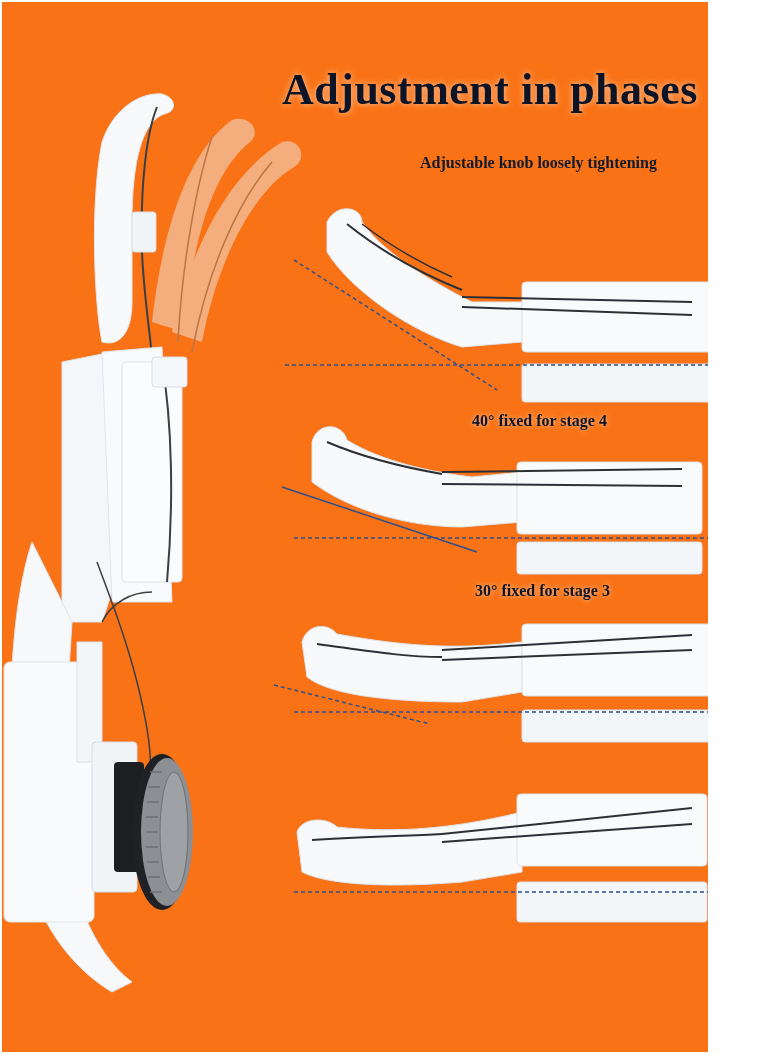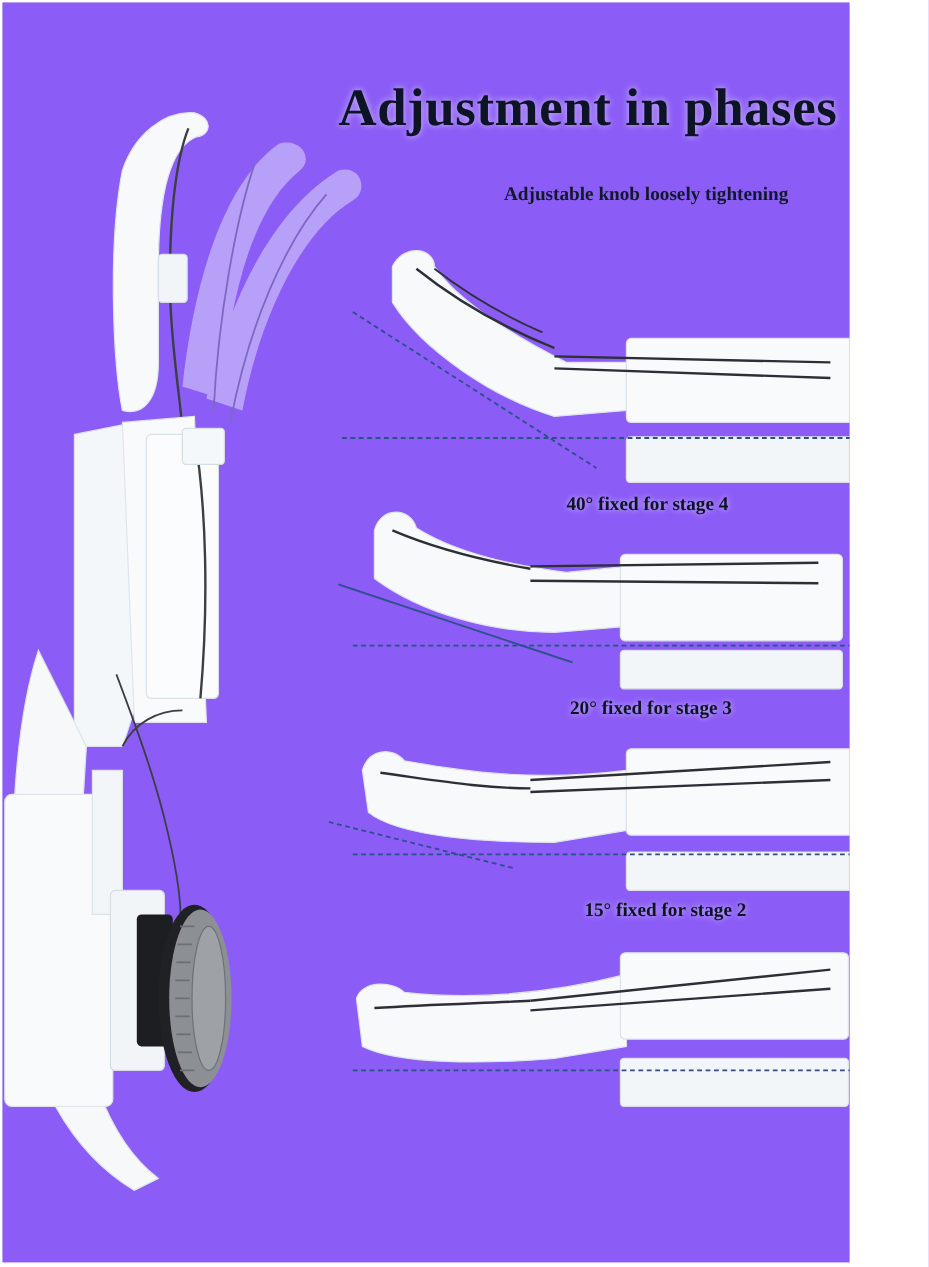--- a/index.html
+++ b/index.html
@@ -1,17 +1,17 @@
 <!DOCTYPE html>
 <html><head>
 <meta charset="utf-8">
 <style>
   html, body { margin:0; padding:0; }
   body { width:774px; height:1056px; background:#ffffff; overflow:hidden; position:relative; font-family:"Liberation Serif", serif; }
-  .canvas { position:absolute; left:2px; top:2px; width:706px; height:1050px; background:#8b5cf6; overflow:hidden; }
+  .canvas { position:absolute; left:2px; top:2px; width:706px; height:1050px; background:#f97316; overflow:hidden; }
   .title { position:absolute; left:280px; top:62px; font-size:44px; font-weight:bold; color:#0d1426; letter-spacing:0.5px; white-space:nowrap; text-shadow:0 0 6px rgba(255,255,255,0.6); }
   .subtitle { position:absolute; left:418px; top:152px; font-size:16px; font-weight:bold; color:#111a2c; white-space:nowrap; }
   .stage-label { position:absolute; font-size:16px; font-weight:bold; color:#0d1426; white-space:nowrap; text-shadow:0 0 5px rgba(255,255,255,0.6); }
   svg { position:absolute; left:0; top:0; }
 </style>
 </head>
 <body>
 
 <div class="canvas">
 
@@ -106,15 +106,14 @@
       <line x1="440" y1="832" x2="690" y2="806" stroke="#2c3036" stroke-width="2"></line>
       <line x1="440" y1="840" x2="690" y2="822" stroke="#2c3036" stroke-width="2"></line>
       <line x1="292" y1="890" x2="745" y2="890" stroke="#2b4f8a" stroke-width="1.5" stroke-dasharray="4,3"></line>
     </g>
   </svg>
 
   <div class="title">Adjustment in phases</div>
   <div class="subtitle">Adjustable knob loosely tightening</div>
 
   <div class="stage-label" style="left:470px; top:410px;">40° fixed for stage 4</div>
-  <div class="stage-label" style="left:473px; top:580px;">20° fixed for stage 3</div>
-  <div class="stage-label" style="left:485px; top:748px;">15° fixed for stage 2</div>
+  <div class="stage-label" style="left:473px; top:580px;">30° fixed for stage 3</div>
 </div>
 
 </body></html>

